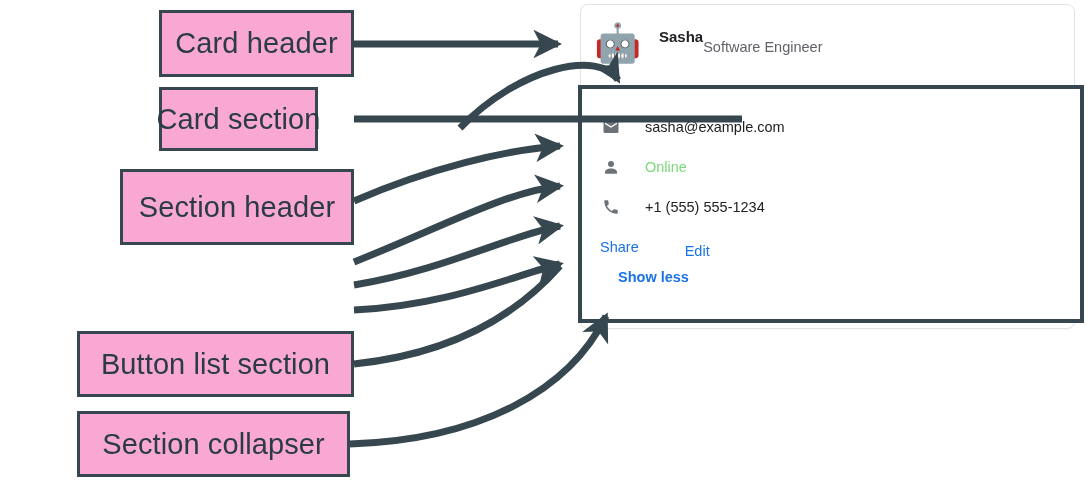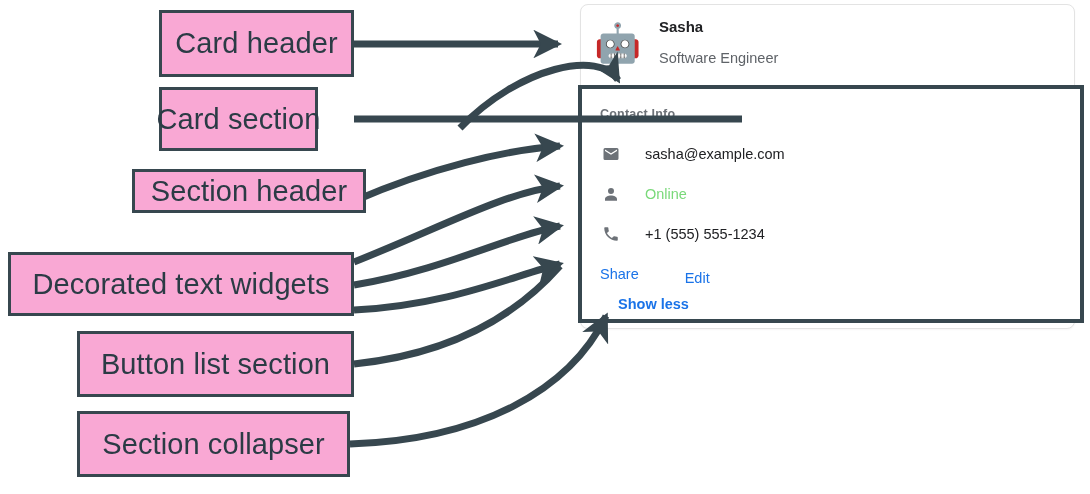--- a/index.html
+++ b/index.html
@@ -81,21 +81,21 @@
     display: flex;
     align-items: center;
     justify-content: center;
     font-size: 38px;
     line-height: 1;
     user-select: none;
   }
   .header-text {
     margin-left: 18px;
     display: flex;
-    flex-direction: column;
+    flex-direction: row;
     justify-content: center;
   }
   .header-title {
     font-size: 15px;
     font-weight: bold;
     color: #202124;
     line-height: 1.35;
   }
   .header-subtitle {
     font-size: 14.5px;
@@ -215,27 +215,24 @@
   </svg>
 
   <div class="anno-box" style="left:159px;top:10px;width:195px;height:67px;">
     <span class="anno-label">Card header</span>
   </div>
 
   <div class="anno-box" style="left:159px;top:87px;width:159px;height:64px;">
     <span class="anno-label">Card section</span>
   </div>
 
-  <div class="anno-box" style="left:132px;top:169px;width:234px;height:44px;">
+  <div class="anno-box" style="left:120px;top:169px;width:234px;height:76px;">
     <span class="anno-label">Section header</span>
   </div>
 
-  <div class="anno-box" style="left:8px;top:252px;width:346px;height:64px;">
-    <span class="anno-label">Decorated text widgets</span>
-  </div>
 
   <div class="anno-box" style="left:77px;top:331px;width:277px;height:66px;">
     <span class="anno-label">Button list section</span>
   </div>
 
   <div class="anno-box" style="left:77px;top:411px;width:273px;height:66px;text-align:right;">
     <span class="anno-label">Section collapser</span>
   </div>
 
   <div id="card">
@@ -247,21 +244,20 @@
           <div class="header-subtitle">Software Engineer</div>
         </div>
       </div>
       <div style="height:247px"></div>
     </div>
   </div>
 
   <div id="section-outline">
     <div class="card-section">
 
-      <div class="section-header">Contact Info</div>
 
       <div class="dtw-row">
         <span class="dtw-icon">
           <svg width="18" height="18" viewBox="0 0 24 24" fill="currentColor">
             <path d="M20 4H4a2 2 0 0 0-2 2v12a2 2 0 0 0 2 2h16a2 2 0 0 0 2-2V6a2 2 0 0 0-2-2zm0 4-8 5-8-5V6l8 5 8-5v2z"></path>
           </svg>
         </span>
         <span class="dtw-text">sasha@example.com</span>
       </div>
 

